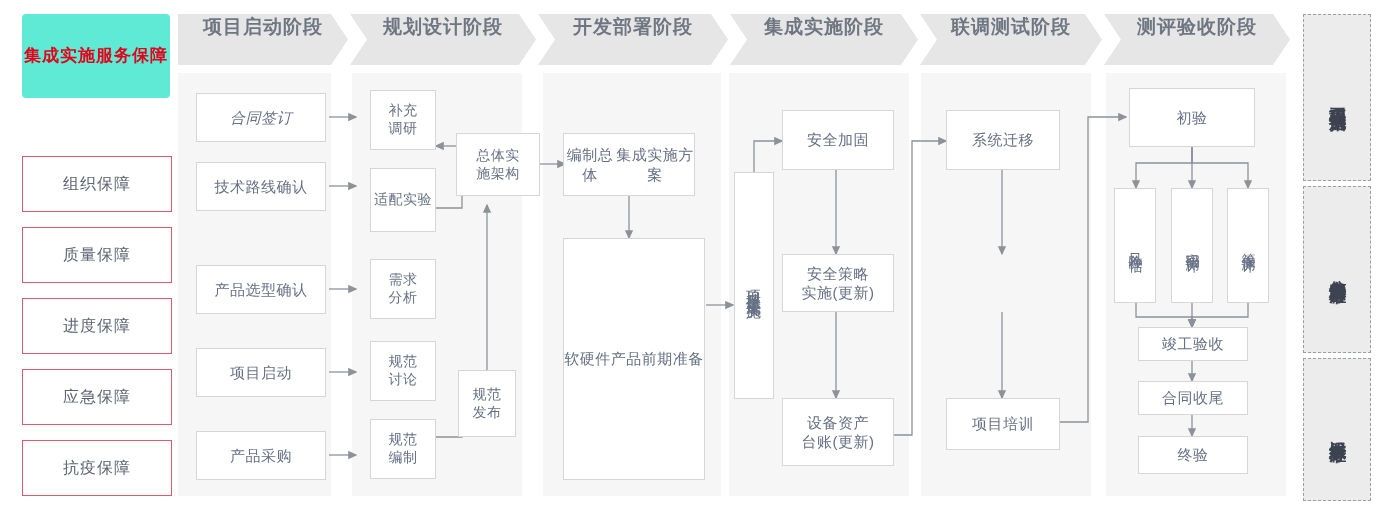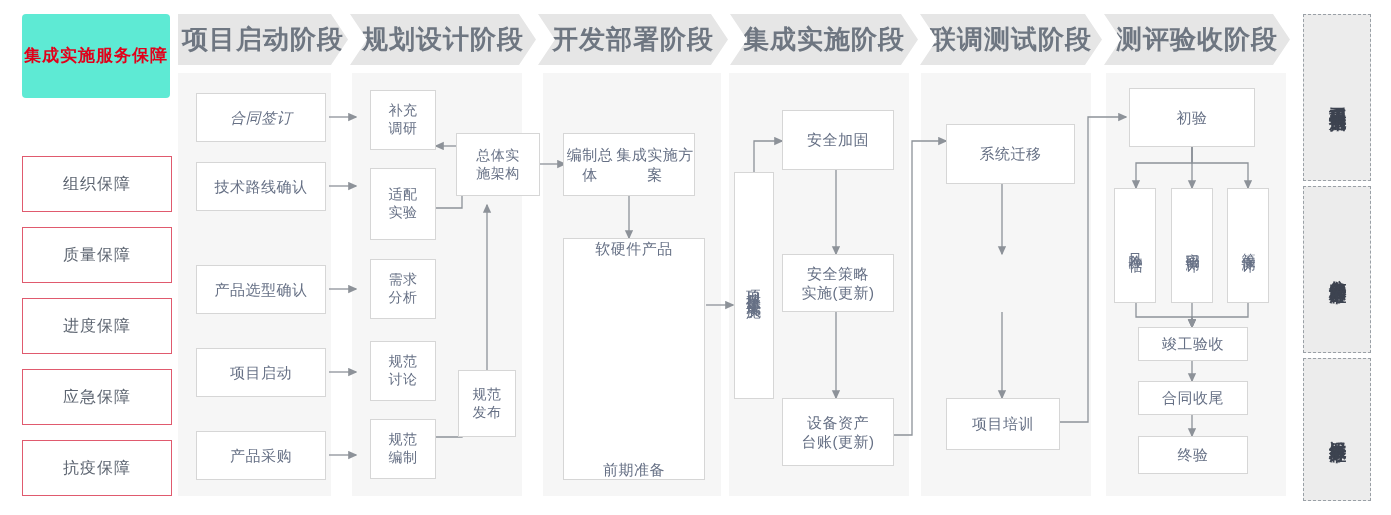--- a/index.html
+++ b/index.html
@@ -43,23 +43,23 @@
     position:absolute;
     top:73px;
     background:#f6f6f6;
     height:423px;
   }
   .chev{
     position:absolute;
     top:14px;
     height:51px;
     background:#e6e6e6;
-    display:flex;align-items:center;justify-content:center;
+    display:flex;align-items:flex-start;justify-content:center;
     color:#6e7681;
-    font-size:26px;
+    font-size:19px;
     font-weight:bold;
     letter-spacing:1px;
     clip-path:polygon(0 0, calc(100% - 17px) 0, 100% 50%, calc(100% - 17px) 100%, 0 100%);
   }
   .chev.first{
     clip-path:polygon(0 0, calc(100% - 17px) 0, 100% 50%, calc(100% - 17px) 100%, 0 100%);
   }
   .chev.notch{
     clip-path:polygon(0 0, calc(100% - 17px) 0, 100% 50%, calc(100% - 17px) 100%, 0 100%, 17px 50%);
   }
@@ -224,21 +224,21 @@
     <span>项目启动</span>
   </div>
   <div class="node" style="left:196px;top:431px;width:130px;height:49px;">
     <span>产品采购</span>
   </div>
 
   <div class="node sm" style="left:370px;top:90px;width:66px;height:60px;flex-direction:column;">
     <span>补充</span>
     <span>调研</span>
   </div>
-  <div class="node sm" style="left:370px;top:168px;width:66px;height:72px;flex-direction:column;">
+  <div class="node sm" style="left:370px;top:168px;width:66px;height:64px;">
     <span>适配</span>
     <span>实验</span>
   </div>
   <div class="node sm" style="left:370px;top:259px;width:66px;height:60px;flex-direction:column;">
     <span>需求</span>
     <span>分析</span>
   </div>
   <div class="node sm" style="left:370px;top:341px;width:66px;height:60px;flex-direction:column;">
     <span>规范</span>
     <span>讨论</span>
@@ -253,41 +253,41 @@
   </div>
   <div class="node sm" style="left:458px;top:370px;width:58px;height:67px;flex-direction:column;">
     <span>规范</span>
     <span>发布</span>
   </div>
 
   <div class="node" style="left:563px;top:133px;width:132px;height:63px;flex-direction:row;">
     <span>编制总体</span>
     <span>集成实施方案</span>
   </div>
-  <div class="node" style="left:563px;top:238px;width:142px;height:242px;flex-direction:column;justify-content:space-between;">
+  <div class="node" style="left:563px;top:238px;width:142px;height:242px;flex-direction:row;">
     <span>软硬件产品</span>
     <span>前期准备</span>
   </div>
 
   <div class="node vert" style="left:734px;top:172px;width:40px;height:227px;">
     <span>项目整体集成实施</span>
   </div>
   <div class="node" style="left:782px;top:110px;width:112px;height:60px;">
     <span>安全加固</span>
   </div>
   <div class="node" style="left:782px;top:254px;width:112px;height:58px;flex-direction:column;">
     <span>安全策略</span>
     <span>实施(更新)</span>
   </div>
   <div class="node" style="left:782px;top:398px;width:112px;height:68px;flex-direction:column;">
     <span>设备资产</span>
     <span>台账(更新)</span>
   </div>
 
-  <div class="node" style="left:946px;top:124px;width:129px;height:60px;">
+  <div class="node" style="left:946px;top:110px;width:114px;height:60px;">
     <span>系统迁移</span>
   </div>
   <div class="node" style="left:946px;top:398px;width:114px;height:52px;">
     <span>项目培训</span>
   </div>
 
   <div class="node" style="left:1129px;top:88px;width:126px;height:59px;">
     <span>初验</span>
   </div>
   <div class="node vert sm" style="left:1114px;top:188px;width:42px;height:115px;">

